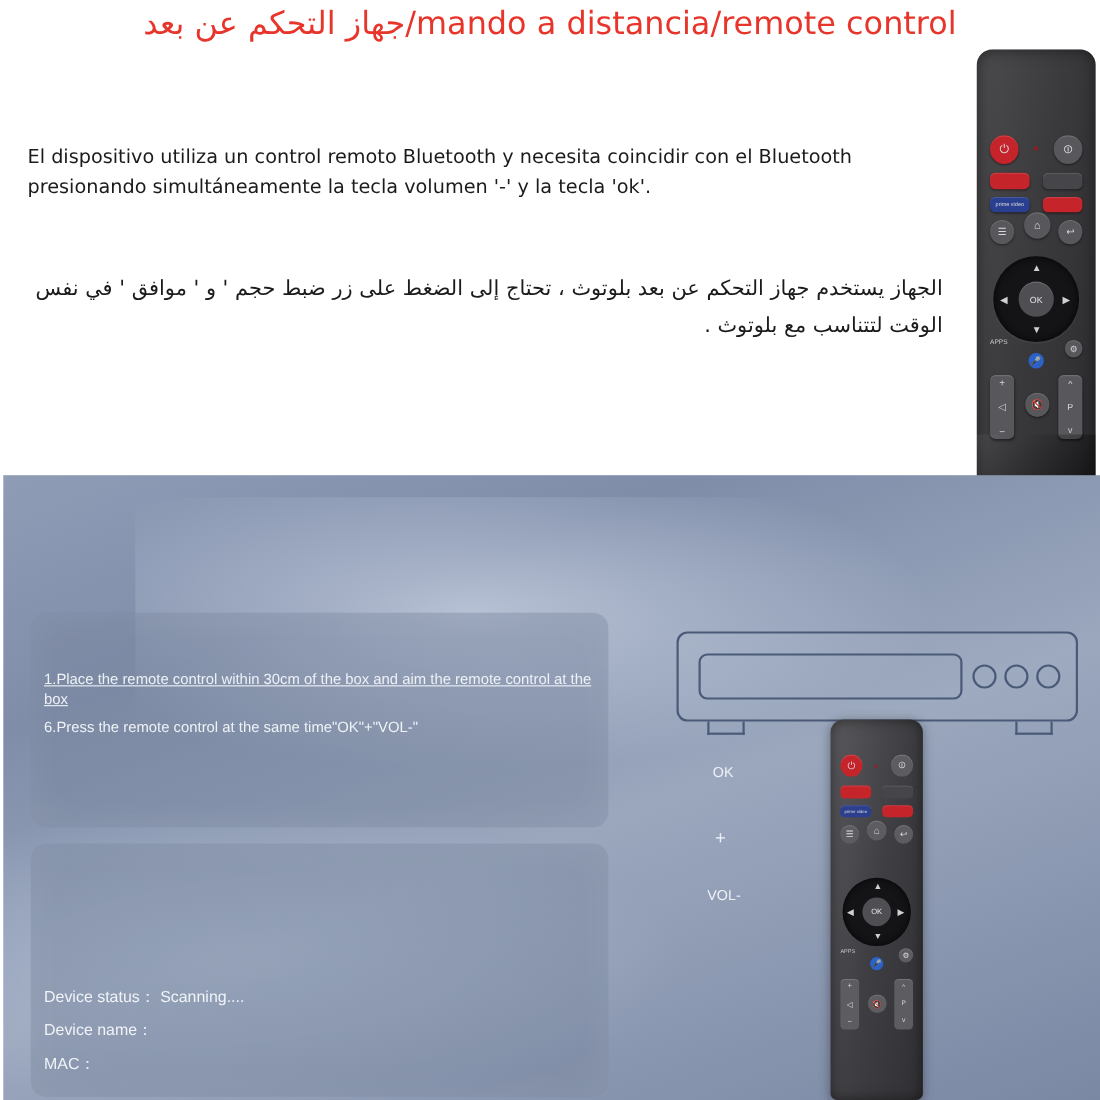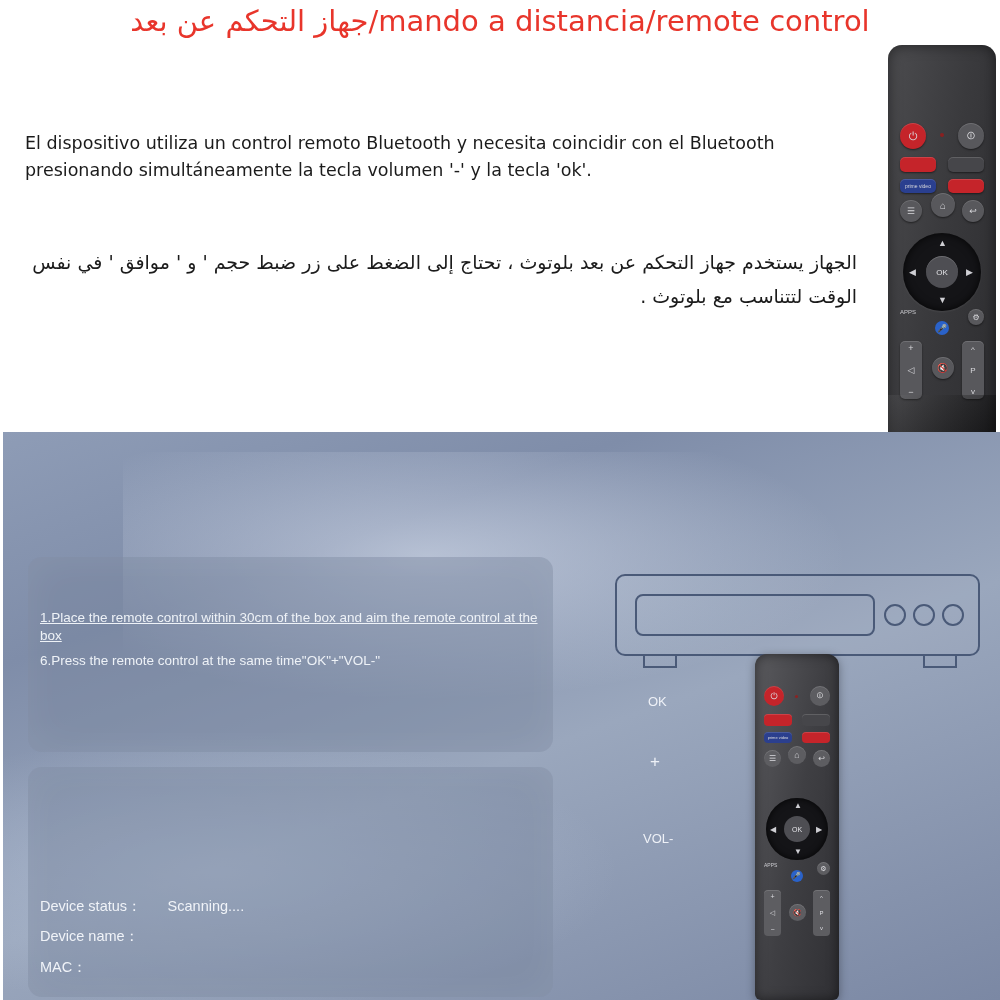--- a/index.html
+++ b/index.html
@@ -129,36 +129,36 @@
   .instr-head { position:absolute; left:12px; top:16px; color:#f0f3f8; font-size:13.5px; font-weight:700; }
   .instr-line { position:absolute; left:12px; color:#eef2f7; font-size:13.5px; line-height:1.35; width:505px; }
   .instr-1 { top:52px;text-decoration:underline; }
   .instr-2 { top:95px; }
   .instr-3 { top:126px; }
 
   .status-line { position:absolute; left:12px; color:#f0f3f8; font-size:14.5px; }
   .st-1 { top:130px; }
   .st-2 { top:160px; }
   .st-3 { top:191px; }
-  .status-val { margin-left:22px; }
+  .status-val { }
 
   
   .box-dev { position:absolute; left:612px; top:142px; width:365px; height:82px;
              border:2px solid #4a5a78; border-radius:10px; background: rgba(255,255,255,.04); }
   .box-dev .slot { position:absolute; left:18px; top:18px; width:240px; height:42px;
              border:2px solid #4a5a78; border-radius:8px; }
   .box-dev .dot { position:absolute; top:28px; width:22px; height:22px; border:2px solid #4a5a78; border-radius:50%; }
   .box-dev .d1{ right:72px; } .box-dev .d2{ right:43px; } .box-dev .d3{ right:14px; }
   .box-foot { position:absolute; height:12px; border:2px solid #4a5a78; border-top:none; width:34px; }
   .bf1 { left:640px; top:224px; } .bf2 { left:920px; top:224px; }
 
   .callout { position:absolute; color:#eef1f7; font-size:13px; }
   .co-ok { left:645px; top:262px; }
   .co-plus { left:647px; top:320px; font-size:17px; }
-  .co-vol { left:640px; top:399px; }
+  .co-vol { left:640px; top:374px; }
 
   
   .tv-remote {
     position:absolute; left:752px; top:222px; width:84px; height:346px;
     background: linear-gradient(100deg,#5a5a5e 0%,#3f3f43 50%,#303034 100%);
     border-radius: 12px 12px 6px 6px;
     box-shadow: inset 0 0 12px rgba(0,0,0,.5), 0 2px 10px rgba(0,0,0,.35);
     overflow:hidden;
   }
   .tvr-row { position:absolute; display:flex; justify-content:space-between; width:66px; left:9px; }

